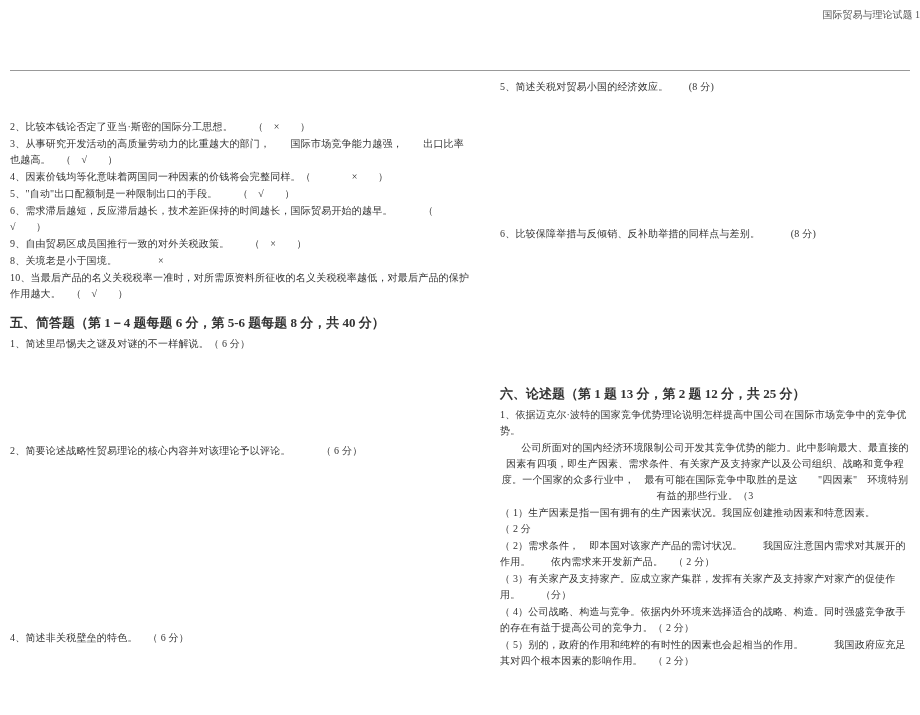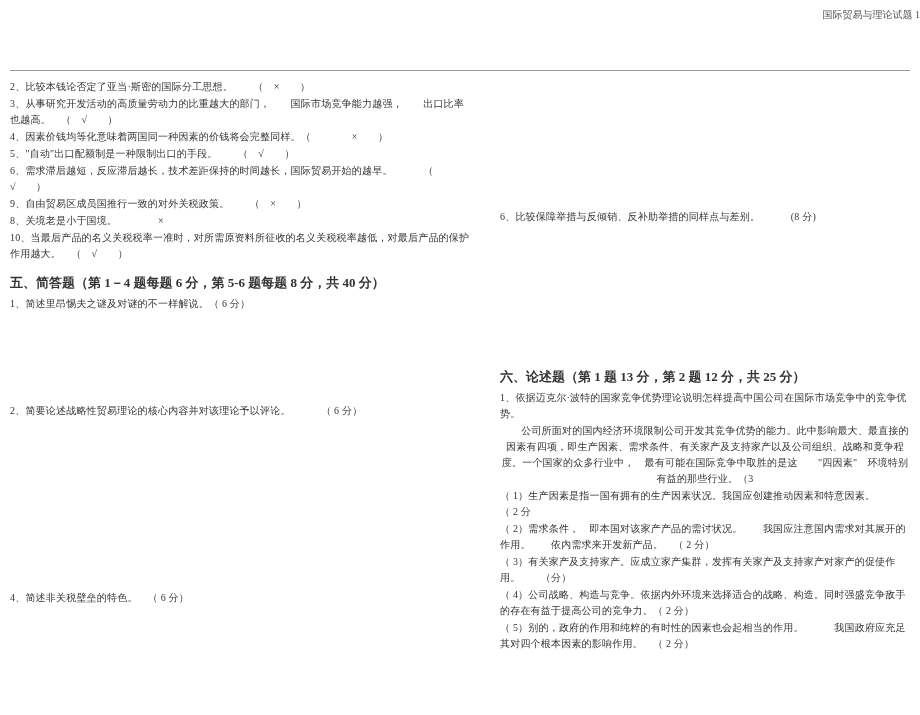--- a/index.html
+++ b/index.html
@@ -27,20 +27,21 @@
       border-top: 1px solid #999;
       margin: 40px 10px 8px 10px;
     }
     .content {
       display: flex;
       padding: 0 10px;
     }
     .col-left {
       flex: 0 0 480px;
       padding-right: 20px;
+      margin-top: 40px;
     }
     .col-right {
       flex: 1;
       padding-left: 10px;
     }
     .line {
       line-height: 1.6;
       margin-bottom: 1px;
       letter-spacing: 0.2px;
     }
@@ -87,20 +88,21 @@
     <div class="spacer-lg"></div>
     <div class="spacer-sm"></div>
 
 
     <div class="spacer-lg"></div>
 
     <div class="line">4、简述非关税壁垒的特色。　（ 6 分）</div>
   </div>
 
   <div class="col-right">
+    <div class="line">5、简述关税对贸易小国的经济效应。　　(8 分)</div>
 
     <div class="spacer-lg"></div>
     <div class="spacer-md"></div>
 
     <div class="line">6、比较保障举措与反倾销、反补助举措的同样点与差别。　　　(8 分)</div>
 
     <div class="spacer-lg"></div>
     <div class="spacer-md"></div>
 
     <div class="section-title">六、论述题（第  1 题 13 分，第 2 题 12 分，共 25 分）</div>

